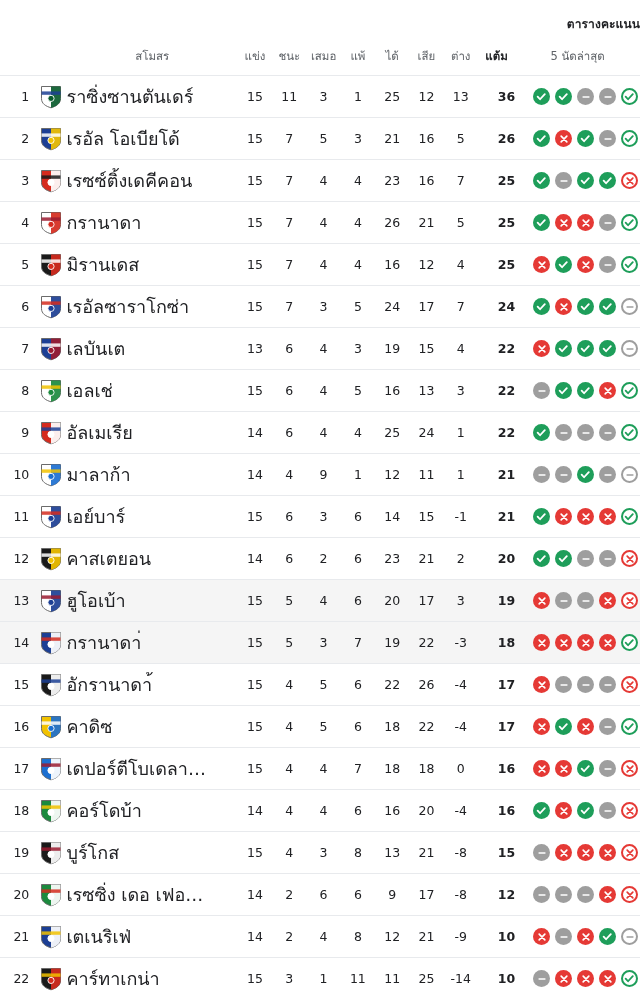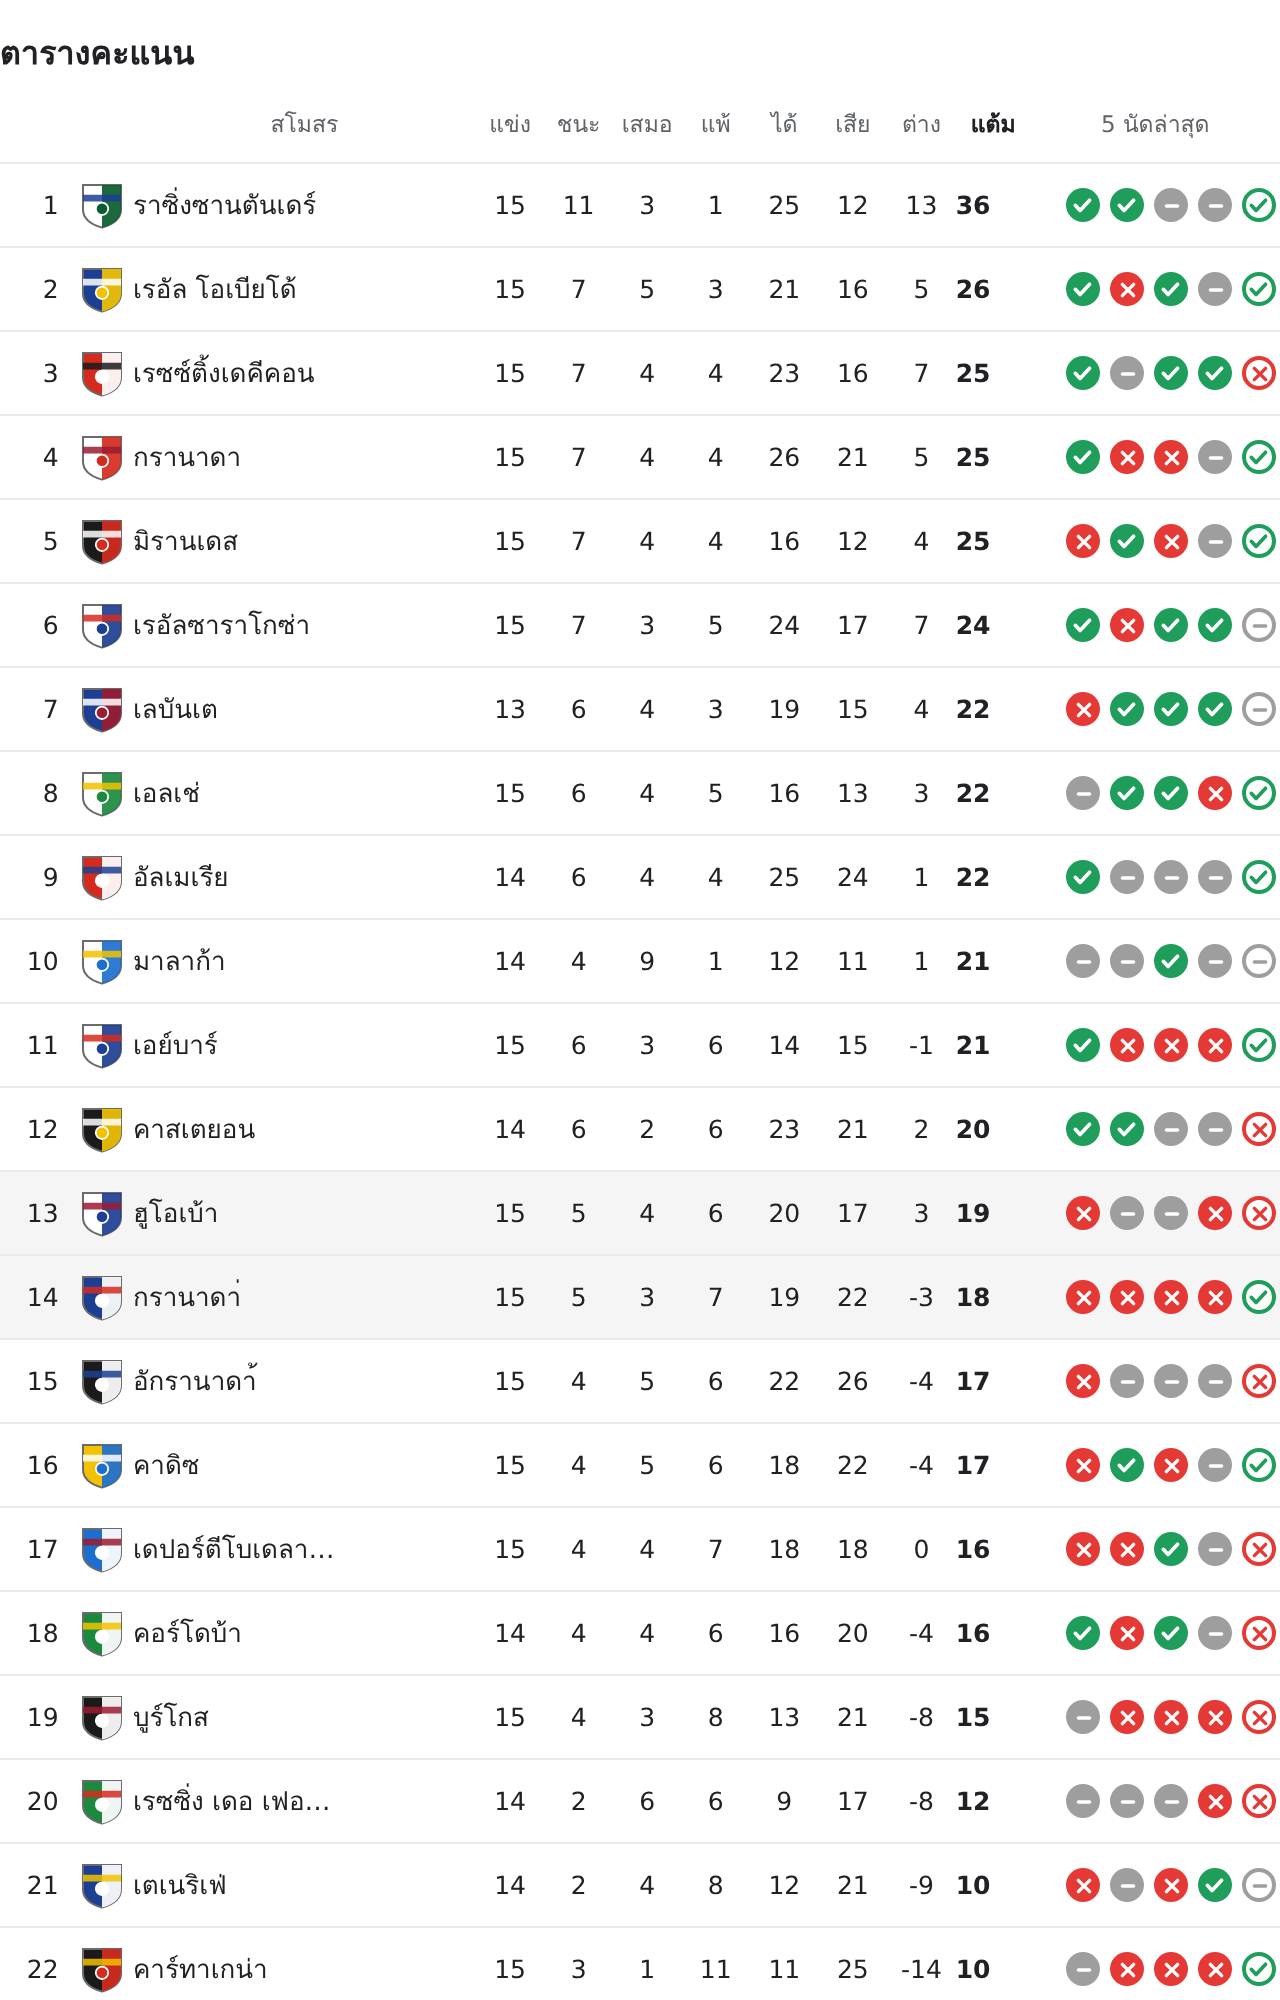--- a/index.html
+++ b/index.html
@@ -13,22 +13,22 @@
     font-family: "DejaVu Sans", "Liberation Sans", sans-serif;
     color: #202124;
     -webkit-font-smoothing: antialiased;
   }
   .page {
     width: 640px;
     position: relative;
     padding: 0;
   }
   .title {
-    text-align: left;
-    font-size: 16px;
+    text-align: right;
+    font-size: 12px;
     font-weight: 700;
     color: #202124;
     padding: 14px 0 10px 0;
     letter-spacing: 0.1px;
   }
   table.standings {
     width: 100%;
     border-collapse: collapse;
     table-layout: fixed;
   }
@@ -40,21 +40,21 @@
     text-align: center;
     vertical-align: bottom;
     white-space: nowrap;
     margin-top: 36px;
   }
   th.col-team, td.col-team { text-align: left; }
   th.col-rank, td.col-rank { width: 34px; text-align: right; padding-right: 6px; }
   th.col-crest, td.col-crest { width: 30px; }
   th.col-team, td.col-team { width: 165px; }
   th.num, td.num { width: 33px; text-align: center; }
-  th.col-pts, td.col-pts { width: 36px; text-align: left; }
+  th.col-pts, td.col-pts { width: 36px; text-align: right; }
   th.col-form, td.col-form { width: 120px; text-align: left; padding-left: 18px; }
   th.col-team { padding-left: 0; }
 
   tbody tr {
     border-top: 1px solid #e8eaed;
   }
   tbody tr:first-child { border-top: 1px solid #e8eaed; }
   tbody tr.highlight {
     background: #f5f5f5;
   }
@@ -62,21 +62,21 @@
     height: 42px;
     font-size: 12.5px;
     color: #202124;
     vertical-align: middle;
     padding: 0;
   }
   td.col-rank { font-size: 12.5px; color: #202124; }
   td.col-pts { font-weight: 700; }
   td.num { color: #202124; }
   td.col-team {
-    font-size: 13px;
+    font-size: 18px;
     color: #202124;
     white-space: nowrap;
     overflow: hidden;
     text-overflow: ellipsis;
     max-width: 165px;
     padding-right: 6px;
   }
   .crest-wrap {
     width: 22px;
     height: 24px;

